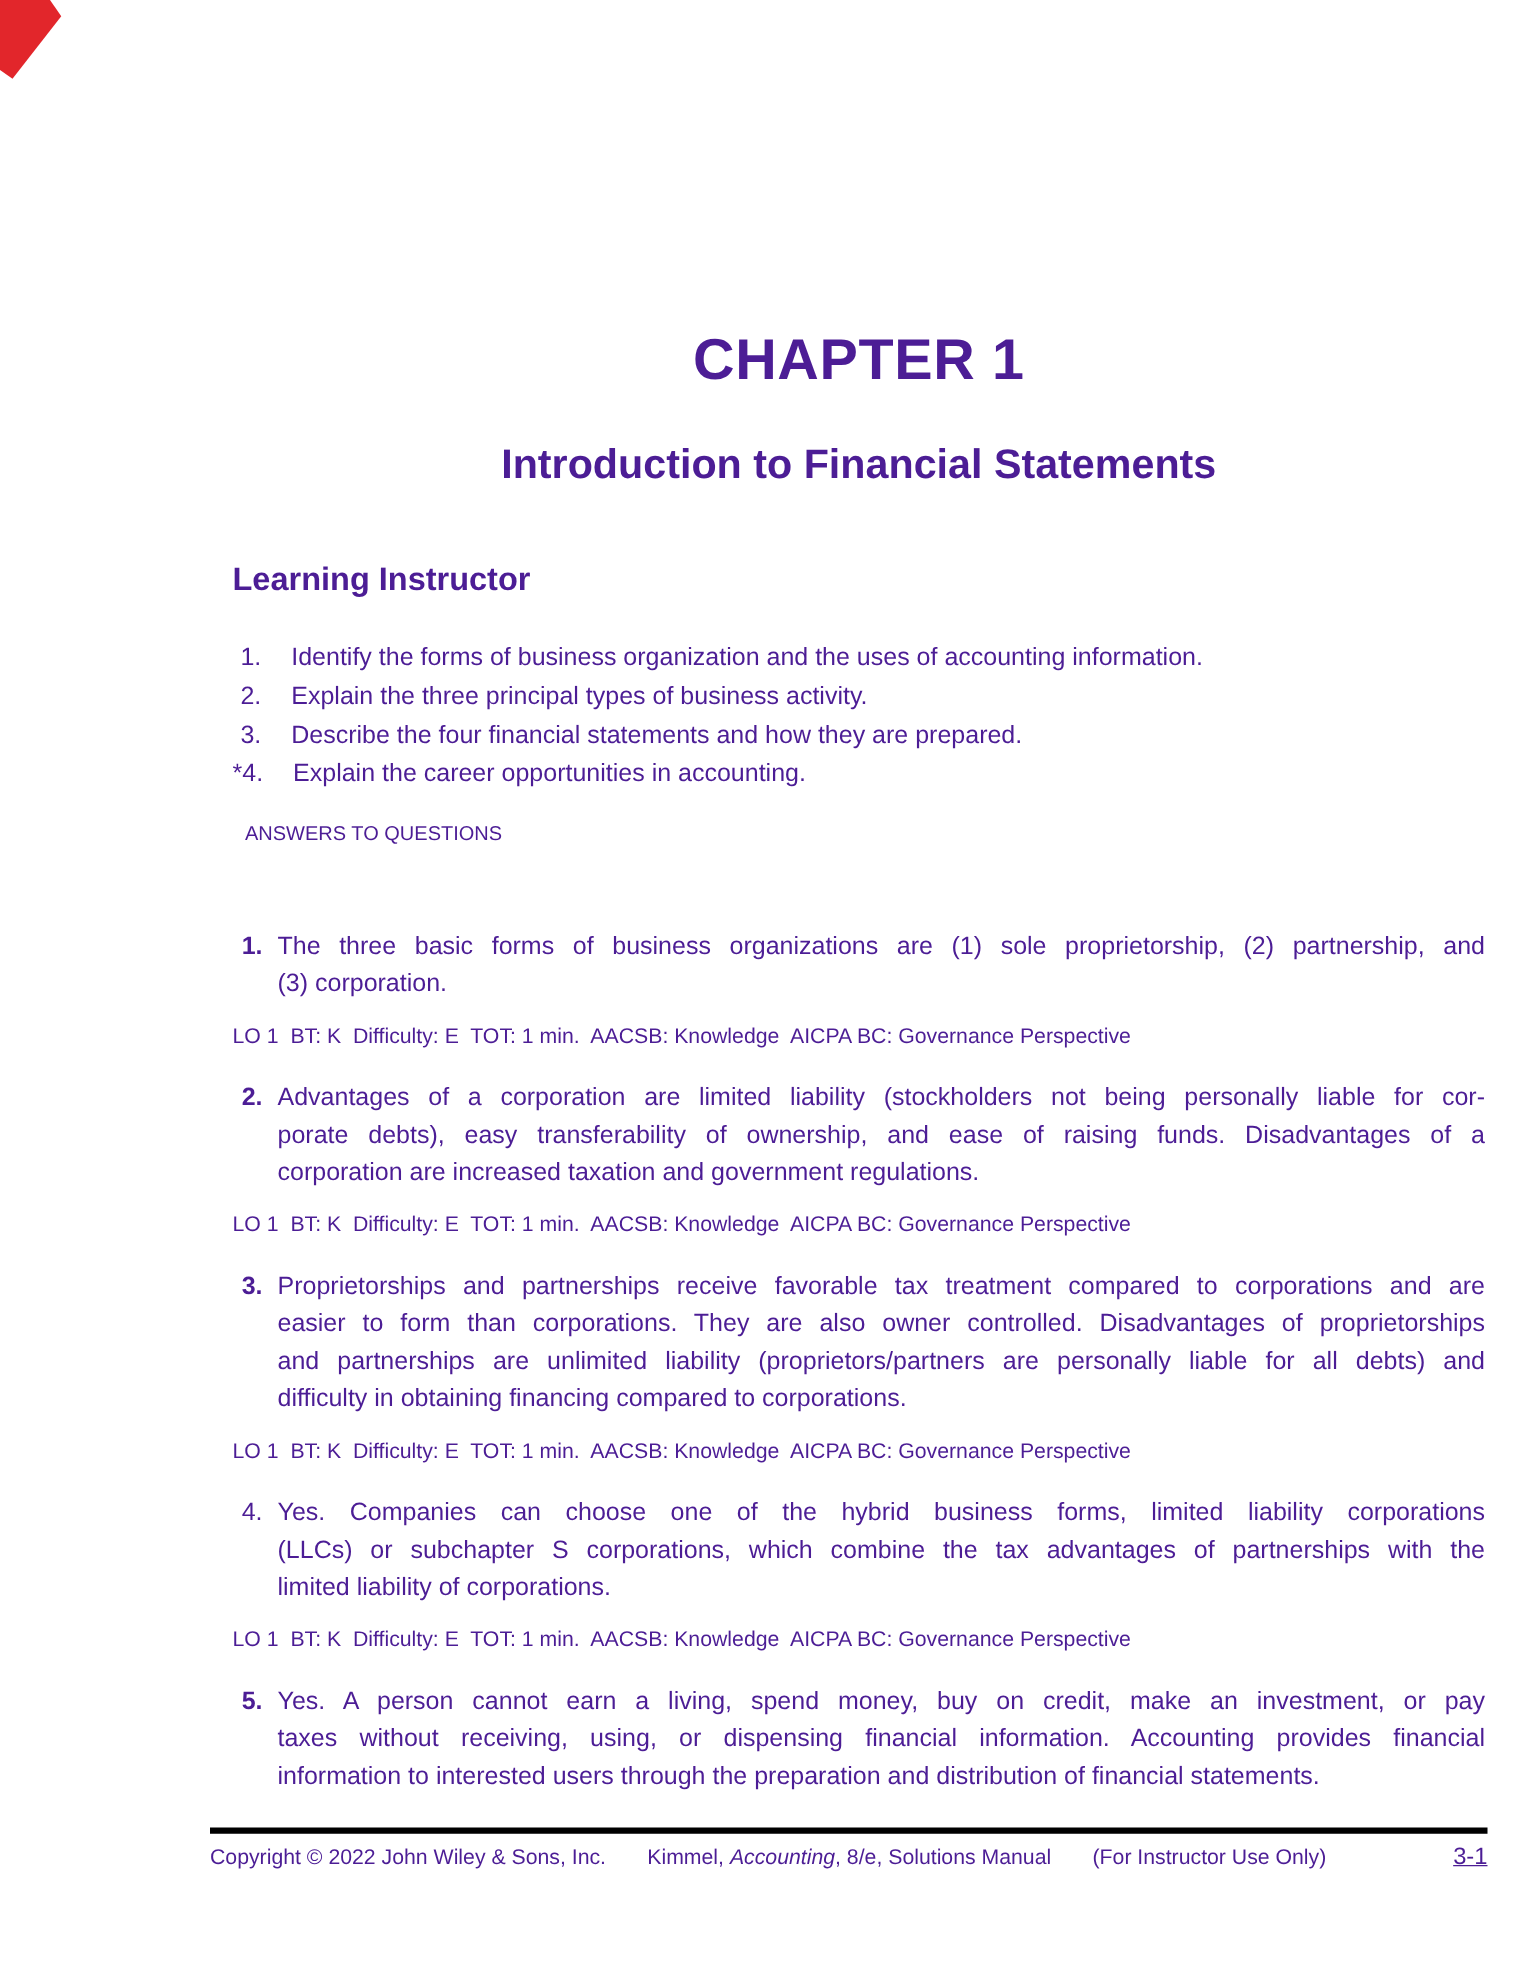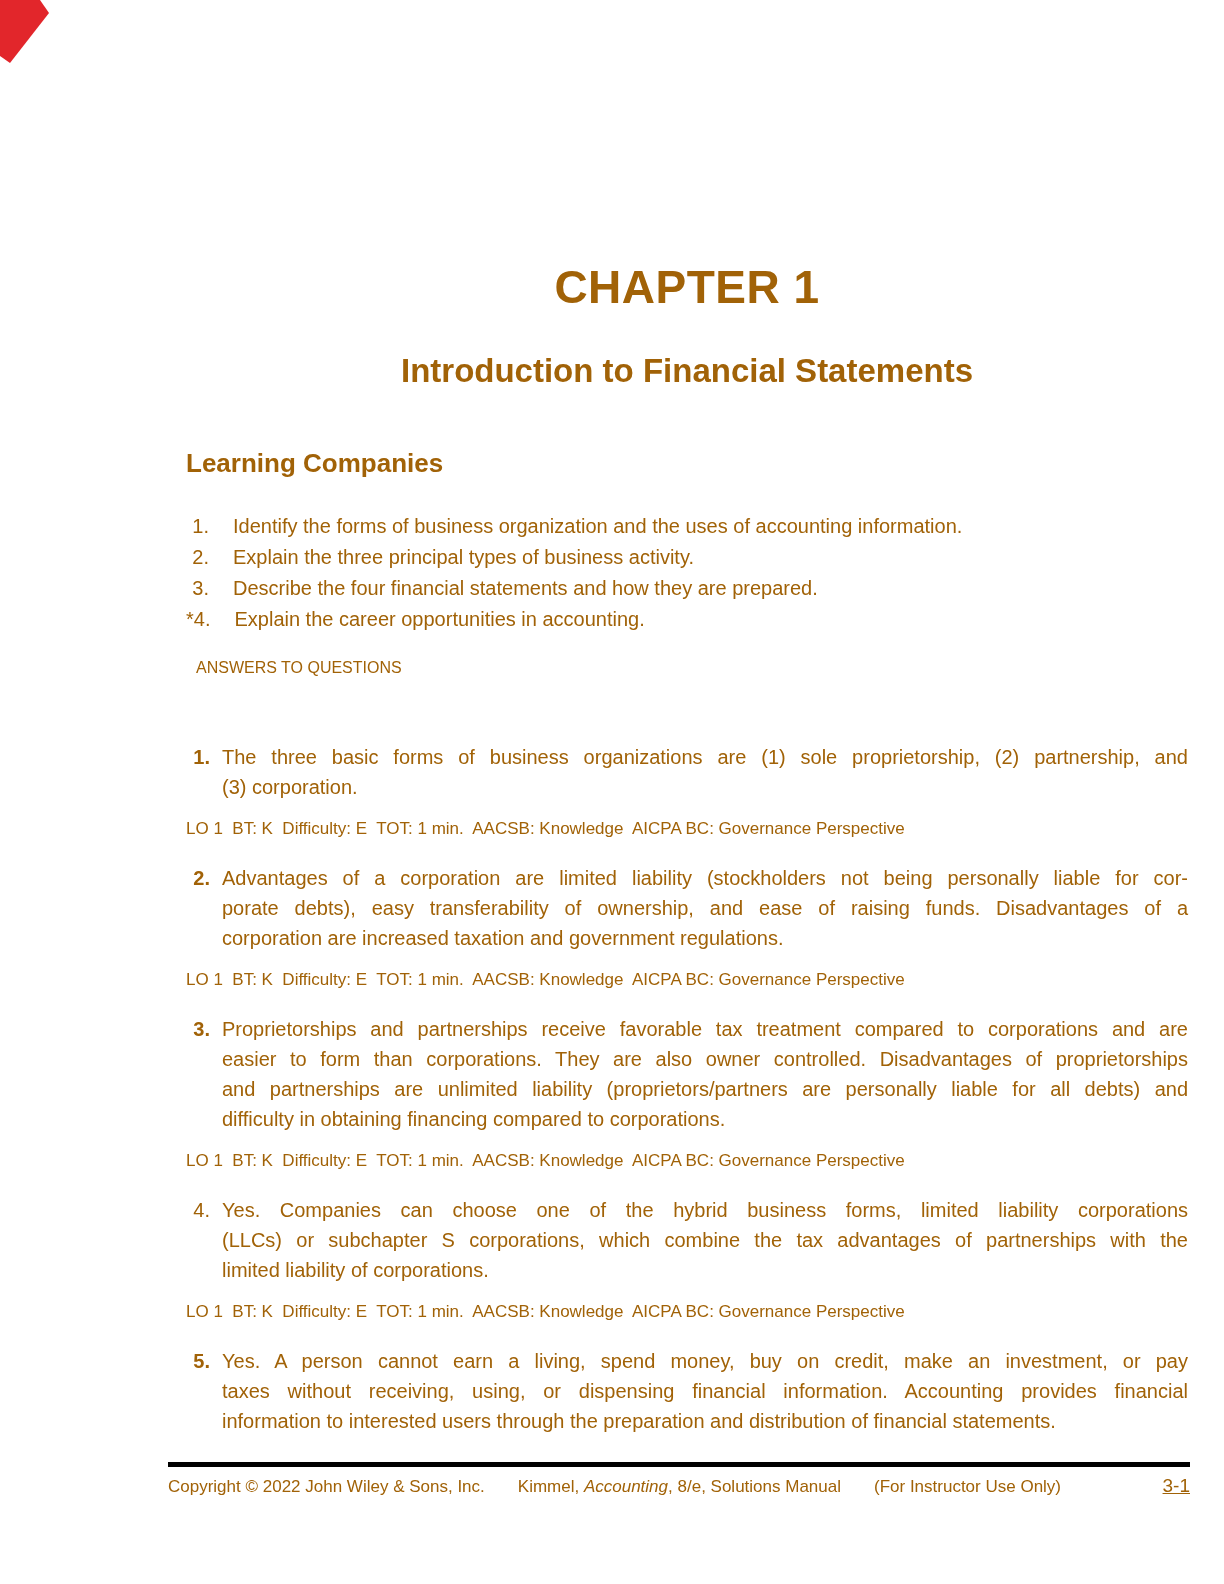--- a/index.html
+++ b/index.html
@@ -1,18 +1,18 @@
 <!DOCTYPE html>
 <html><head>
 <meta charset="utf-8">
 <style>
   html,body{margin:0;padding:0;background:#ffffff;}
   .page{
     position:relative;width:1224px;height:1584px;background:#fff;
-    font-family:"Liberation Sans",sans-serif;color:#a16207;overflow:hidden;
+    font-family:"Liberation Sans",sans-serif;color:#4c1d95;overflow:hidden;
   }
   .content{position:absolute;left:186px;right:36px;top:0;}
   .chapter-title{
     margin:263px 0 0;font-size:46px;line-height:48px;font-weight:bold;
     text-align:center;letter-spacing:0.5px;
   }
   .chapter-subtitle{
     margin:41px 0 0;font-size:33px;line-height:38px;font-weight:bold;text-align:center;
   }
   .lo-heading{margin:58px 0 0;font-size:26px;line-height:31px;font-weight:bold;}
@@ -46,21 +46,21 @@
 <div class="page">
 
   <svg class="corner" viewBox="0 0 52 66" aria-hidden="true">
     <polygon id="corner-poly" points="0,0 40,0 49,13 10,63 0,56" fill="#e2262b"></polygon>
   </svg>
 
   <div class="content">
     <h1 class="chapter-title">CHAPTER 1</h1>
     <div class="chapter-subtitle">Introduction to Financial Statements</div>
 
-    <div class="lo-heading">Learning Companies</div>
+    <div class="lo-heading">Learning Instructor</div>
     <div class="lo-list" id="lo-list">
         <div class="lo-item">
           <div class="lo-num">1.</div>
           <div class="lo-text">Identify the forms of business organization and the uses of accounting information.</div>
         </div>
         <div class="lo-item">
           <div class="lo-num">2.</div>
           <div class="lo-text">Explain the three principal types of business activity.</div>
         </div>
         <div class="lo-item">

